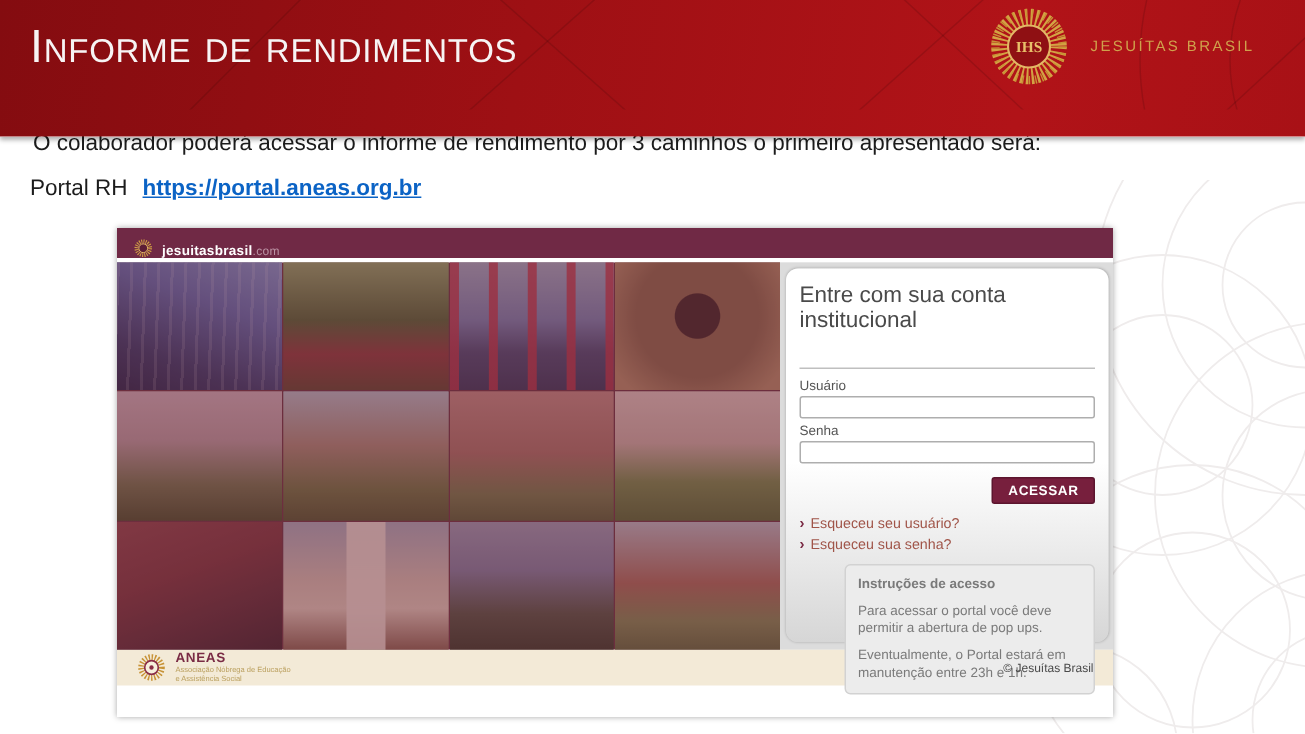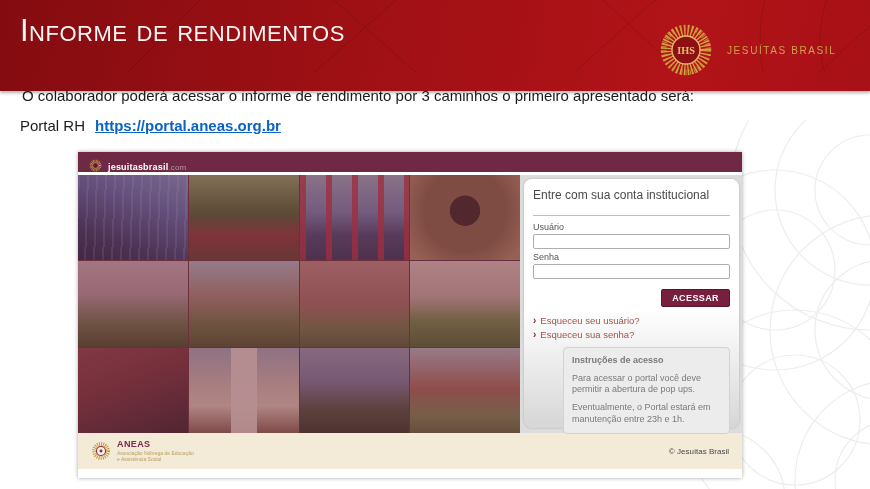--- a/index.html
+++ b/index.html
@@ -6,21 +6,21 @@
   .slide{position:relative;width:870px;height:489px;background:#fff;overflow:hidden;
          font-family:"Liberation Sans",sans-serif;}
 
   
   .slide-header{position:absolute;top:0;left:0;width:870px;height:91px;
     background:linear-gradient(100deg,#840c10 0%,#9e1014 40%,#b11318 78%,#a81116 100%);
     box-shadow:0 2px 3px rgba(0,0,0,.3);z-index:3;}
   .hdr-pattern{position:absolute;inset:0;overflow:hidden;pointer-events:none;}
   .slide-title{position:absolute;left:20px;top:13px;font-size:31px;font-weight:400;
     color:#f7f4f4;font-variant:small-caps;letter-spacing:.5px;}
-  .brand{position:absolute;left:658px;top:20px;display:flex;align-items:center;gap:13px;}
+  .brand{position:absolute;left:658px;top:1px;display:flex;align-items:center;gap:13px;}
   .brand-name{font-family:Liberation Sans, sans-serif;font-size:10px;color:#cfa14c;
     text-transform:uppercase;letter-spacing:1.6px;}
 
   
   .bg-rosette{position:absolute;left:655px;top:120px;z-index:0;pointer-events:none;}
 
   
   .intro{position:absolute;left:22px;top:87px;font-size:15px;color:#1c1c1c;z-index:2;}
   .path-line{position:absolute;left:20px;top:117px;font-size:15px;color:#1c1c1c;z-index:2;}
   .path-link{margin-left:10px;color:var(--link-blue,#0b63c5);font-weight:bold;text-decoration:underline;}
@@ -53,21 +53,21 @@
   .p9{background:linear-gradient(160deg,#8e4a50 0%,#7a3b42 40%,#55303a 75%,#3a2630 100%);}
   .p10{background:linear-gradient(90deg,transparent 0 38%,rgba(240,232,222,.9) 38% 62%,transparent 62%),
        linear-gradient(180deg,#a8b2c4 0%,#d7c9bc 45%,#e3d6c6 68%,#8a6a58 100%);}
   .p11{background:linear-gradient(180deg,#9aa2bc 0%,#7e86a8 38%,#4e5a48 72%,#33402e 100%);}
   .p12{background:linear-gradient(180deg,#b9c2cc 0%,#a8705e 48%,#7e8f58 78%,#5d7242 100%);}
 
   
   .sidebar{flex:1;background:#dcdcdc;padding:4px 3px 5px 4px;box-sizing:border-box;}
   .card{height:100%;box-sizing:border-box;border-radius:8px;padding:9px 9px 0;
     background:linear-gradient(#ffffff 52%,#d6d6d6 100%);box-shadow:0 0 2px rgba(0,0,0,.25);}
-  .login-head{font-size:12px;color:#4a4a4a;padding-bottom:13px;border-bottom:1px solid #bfbfbf;margin-bottom:6px;}
+  .login-head{font-size:15px;color:#4a4a4a;padding-bottom:23px;border-bottom:1px solid #bfbfbf;margin-bottom:6px;}
   .field-label{font-size:9px;color:#555;margin:3px 0 2px;}
   .field{display:block;width:100%;height:15px;border:1px solid #aeaeae;border-radius:2px;
     box-sizing:border-box;font-size:9px;padding:0 3px;background:#fff;}
   .btn-row{text-align:right;margin-top:8px;}
   .btn{display:inline-block;background:var(--button-maroon,#771f3d);color:#fff;font-size:9px;
     font-weight:bold;padding:3px 10px;border-radius:2px;border:1px solid #5c152e;letter-spacing:.4px;cursor:pointer;}
   .links{margin-top:8px;}
   .flink{display:flex;gap:4px;font-size:9.5px;color:var(--link-rust,#a05448);margin-bottom:3px;
     text-decoration:none;align-items:baseline;}
   .larr{color:#7a2b45;font-weight:bold;font-size:10px;line-height:1;}
@@ -75,21 +75,21 @@
   .instr{margin-top:7px;background:#ececec;border:1px solid #d2d2d2;border-radius:4px;padding:7px 8px 2px;margin-left:30px;}
   .instr-title{font-size:10px;font-weight:bold;color:#555;margin:0 0 5px;}
   .instr p{font-size:9px;color:#7a7a7a;margin:0 0 6px;line-height:1.3;}
 
   
   .socialbar{height:17px;background:var(--portal-maroon,#702945);display:flex;align-items:center;
     justify-content:center;gap:8px;}
   .social-label{font-size:9px;color:#f0e3e8;font-weight:bold;margin-right:3px;}
   .sicon{width:11px;height:11px;background:#f6f1f3;border-radius:2px;display:flex;
     align-items:center;justify-content:center;cursor:pointer;}
-  .subfooter{height:36px;background:var(--cream,#f3ead7);display:flex;align-items:center;
+  .subfooter{height:24px;background:var(--cream,#f3ead7);display:flex;align-items:center;
     padding:0 13px;gap:6px;box-sizing:border-box;}
   .org-name{font-size:9px;font-weight:bold;color:#7a2b45;letter-spacing:.4px;line-height:1.1;}
   .org-tag{font-size:5px;color:#bba05f;line-height:1.25;}
   .copy{margin-left:auto;font-size:8px;color:#4a4a4a;}
 </style>
 </head>
 <body>
 
 <div class="slide">
 

